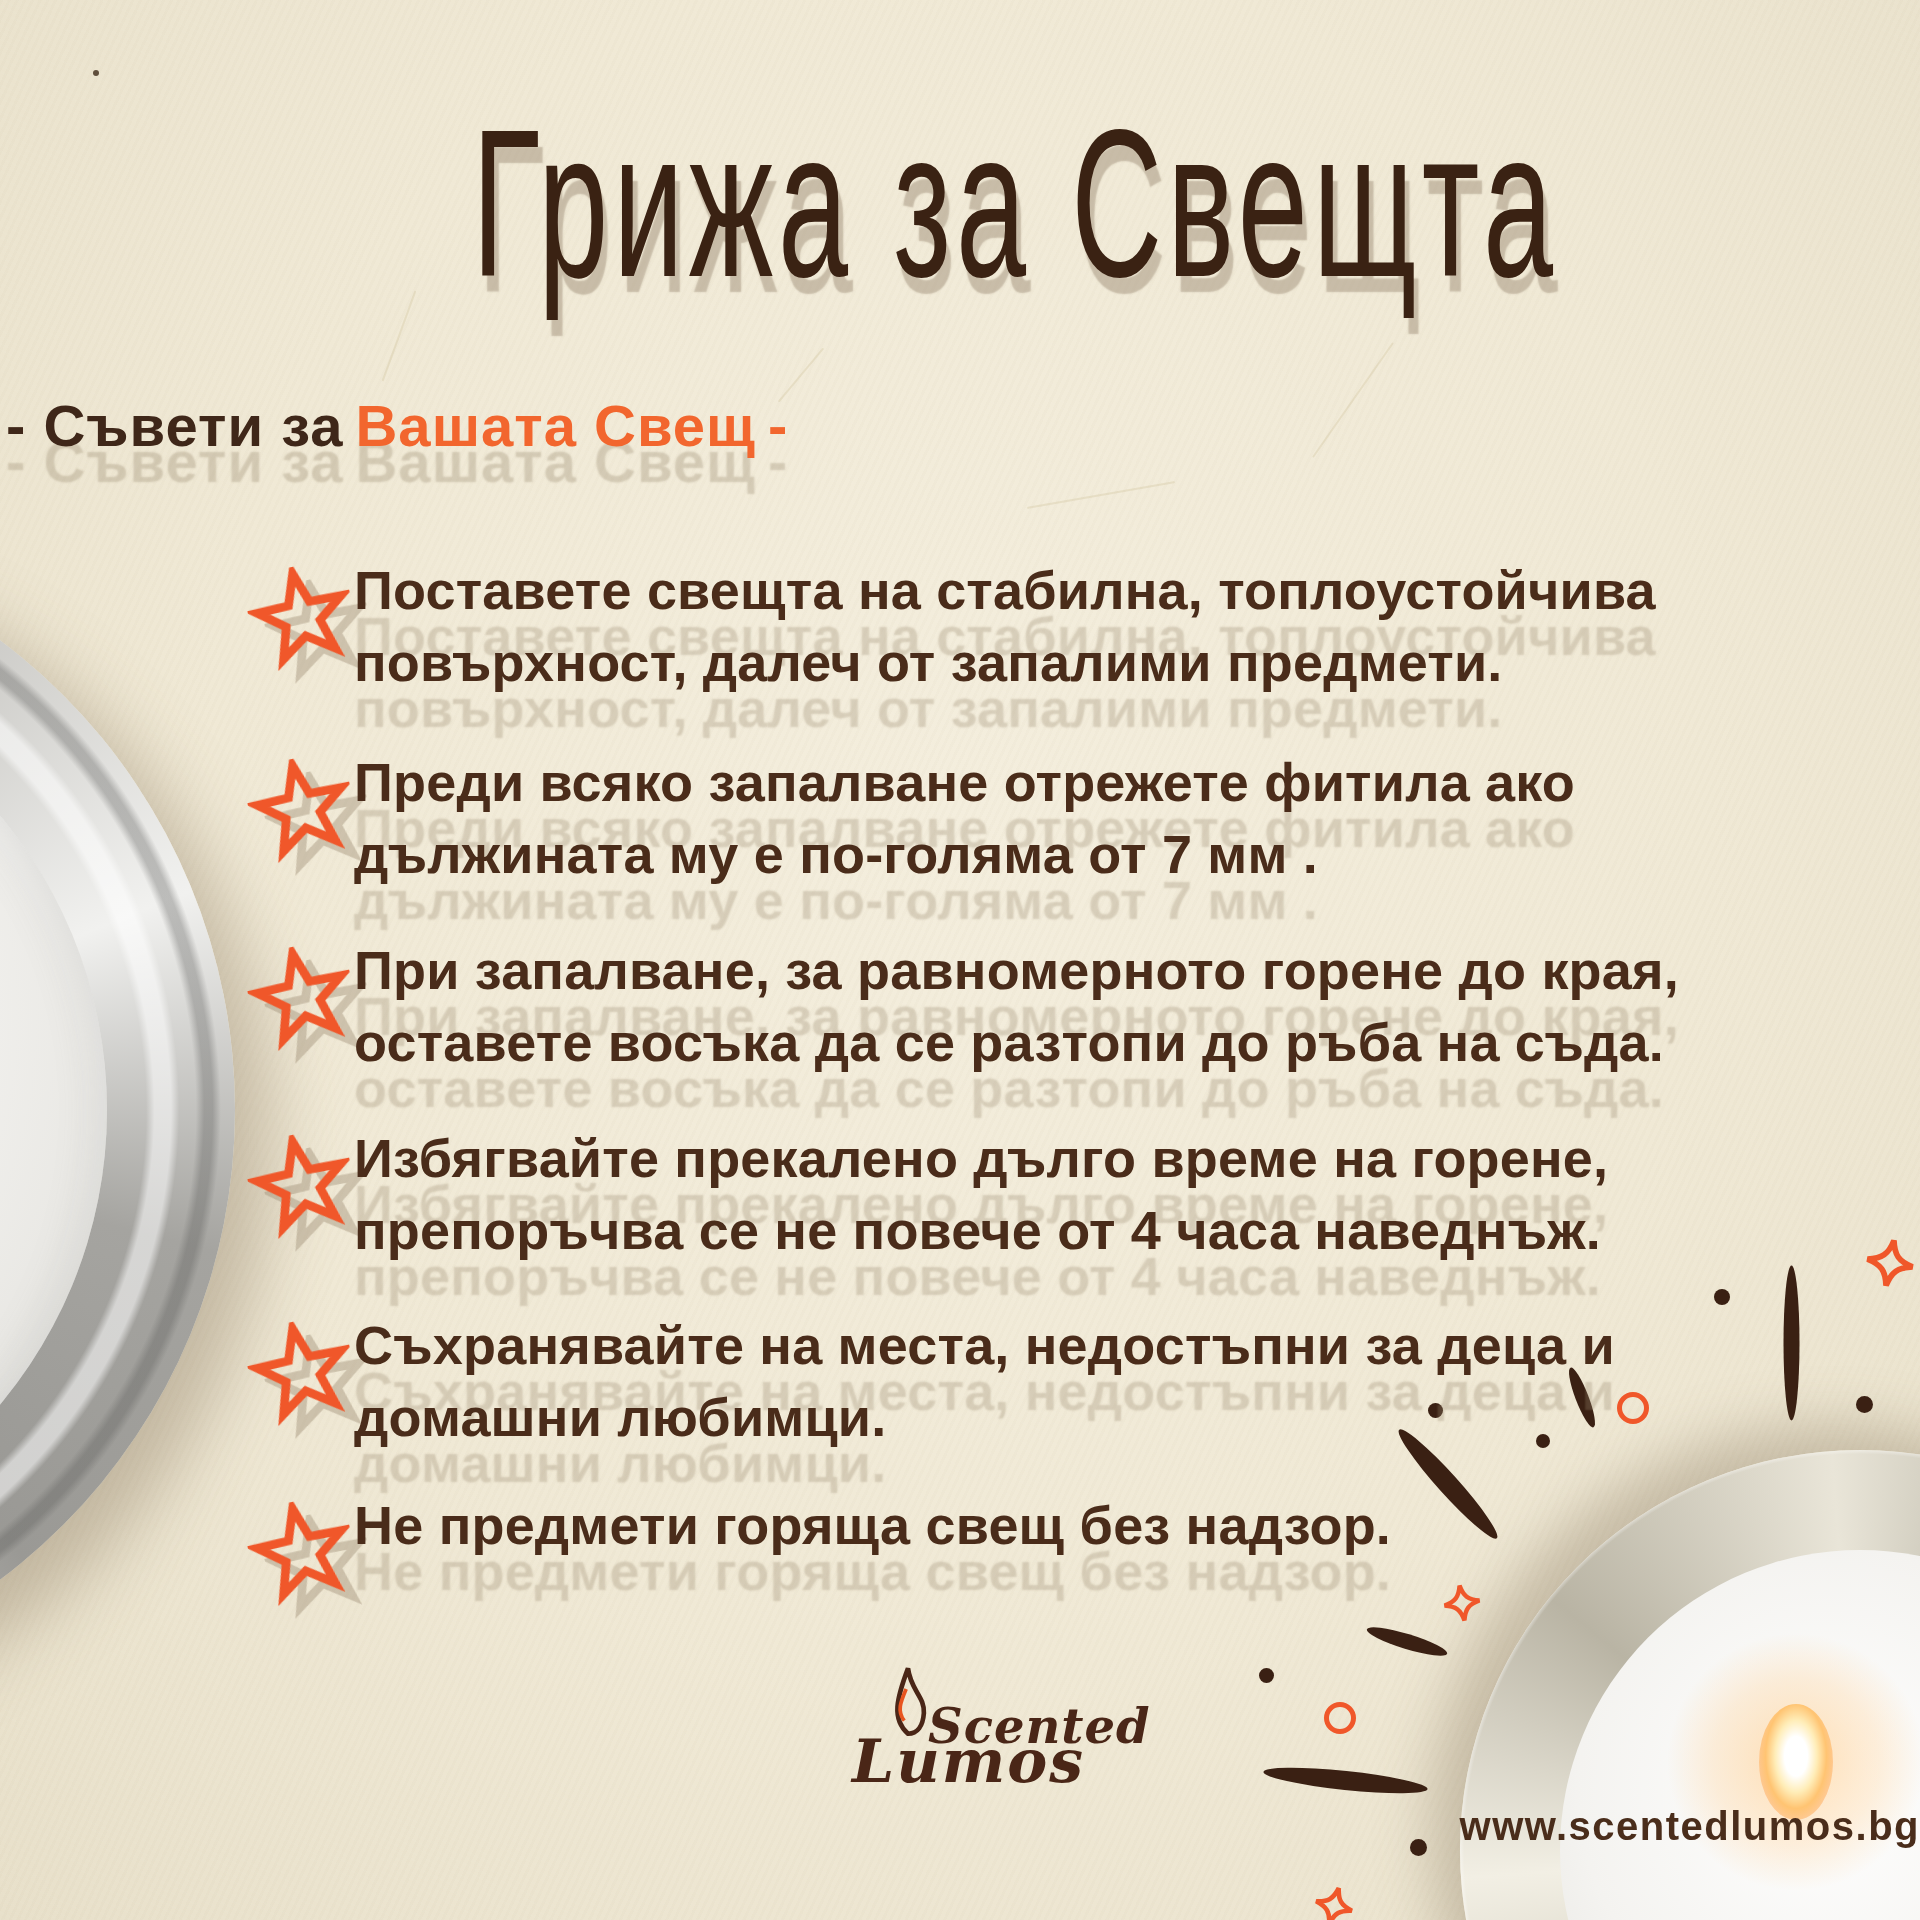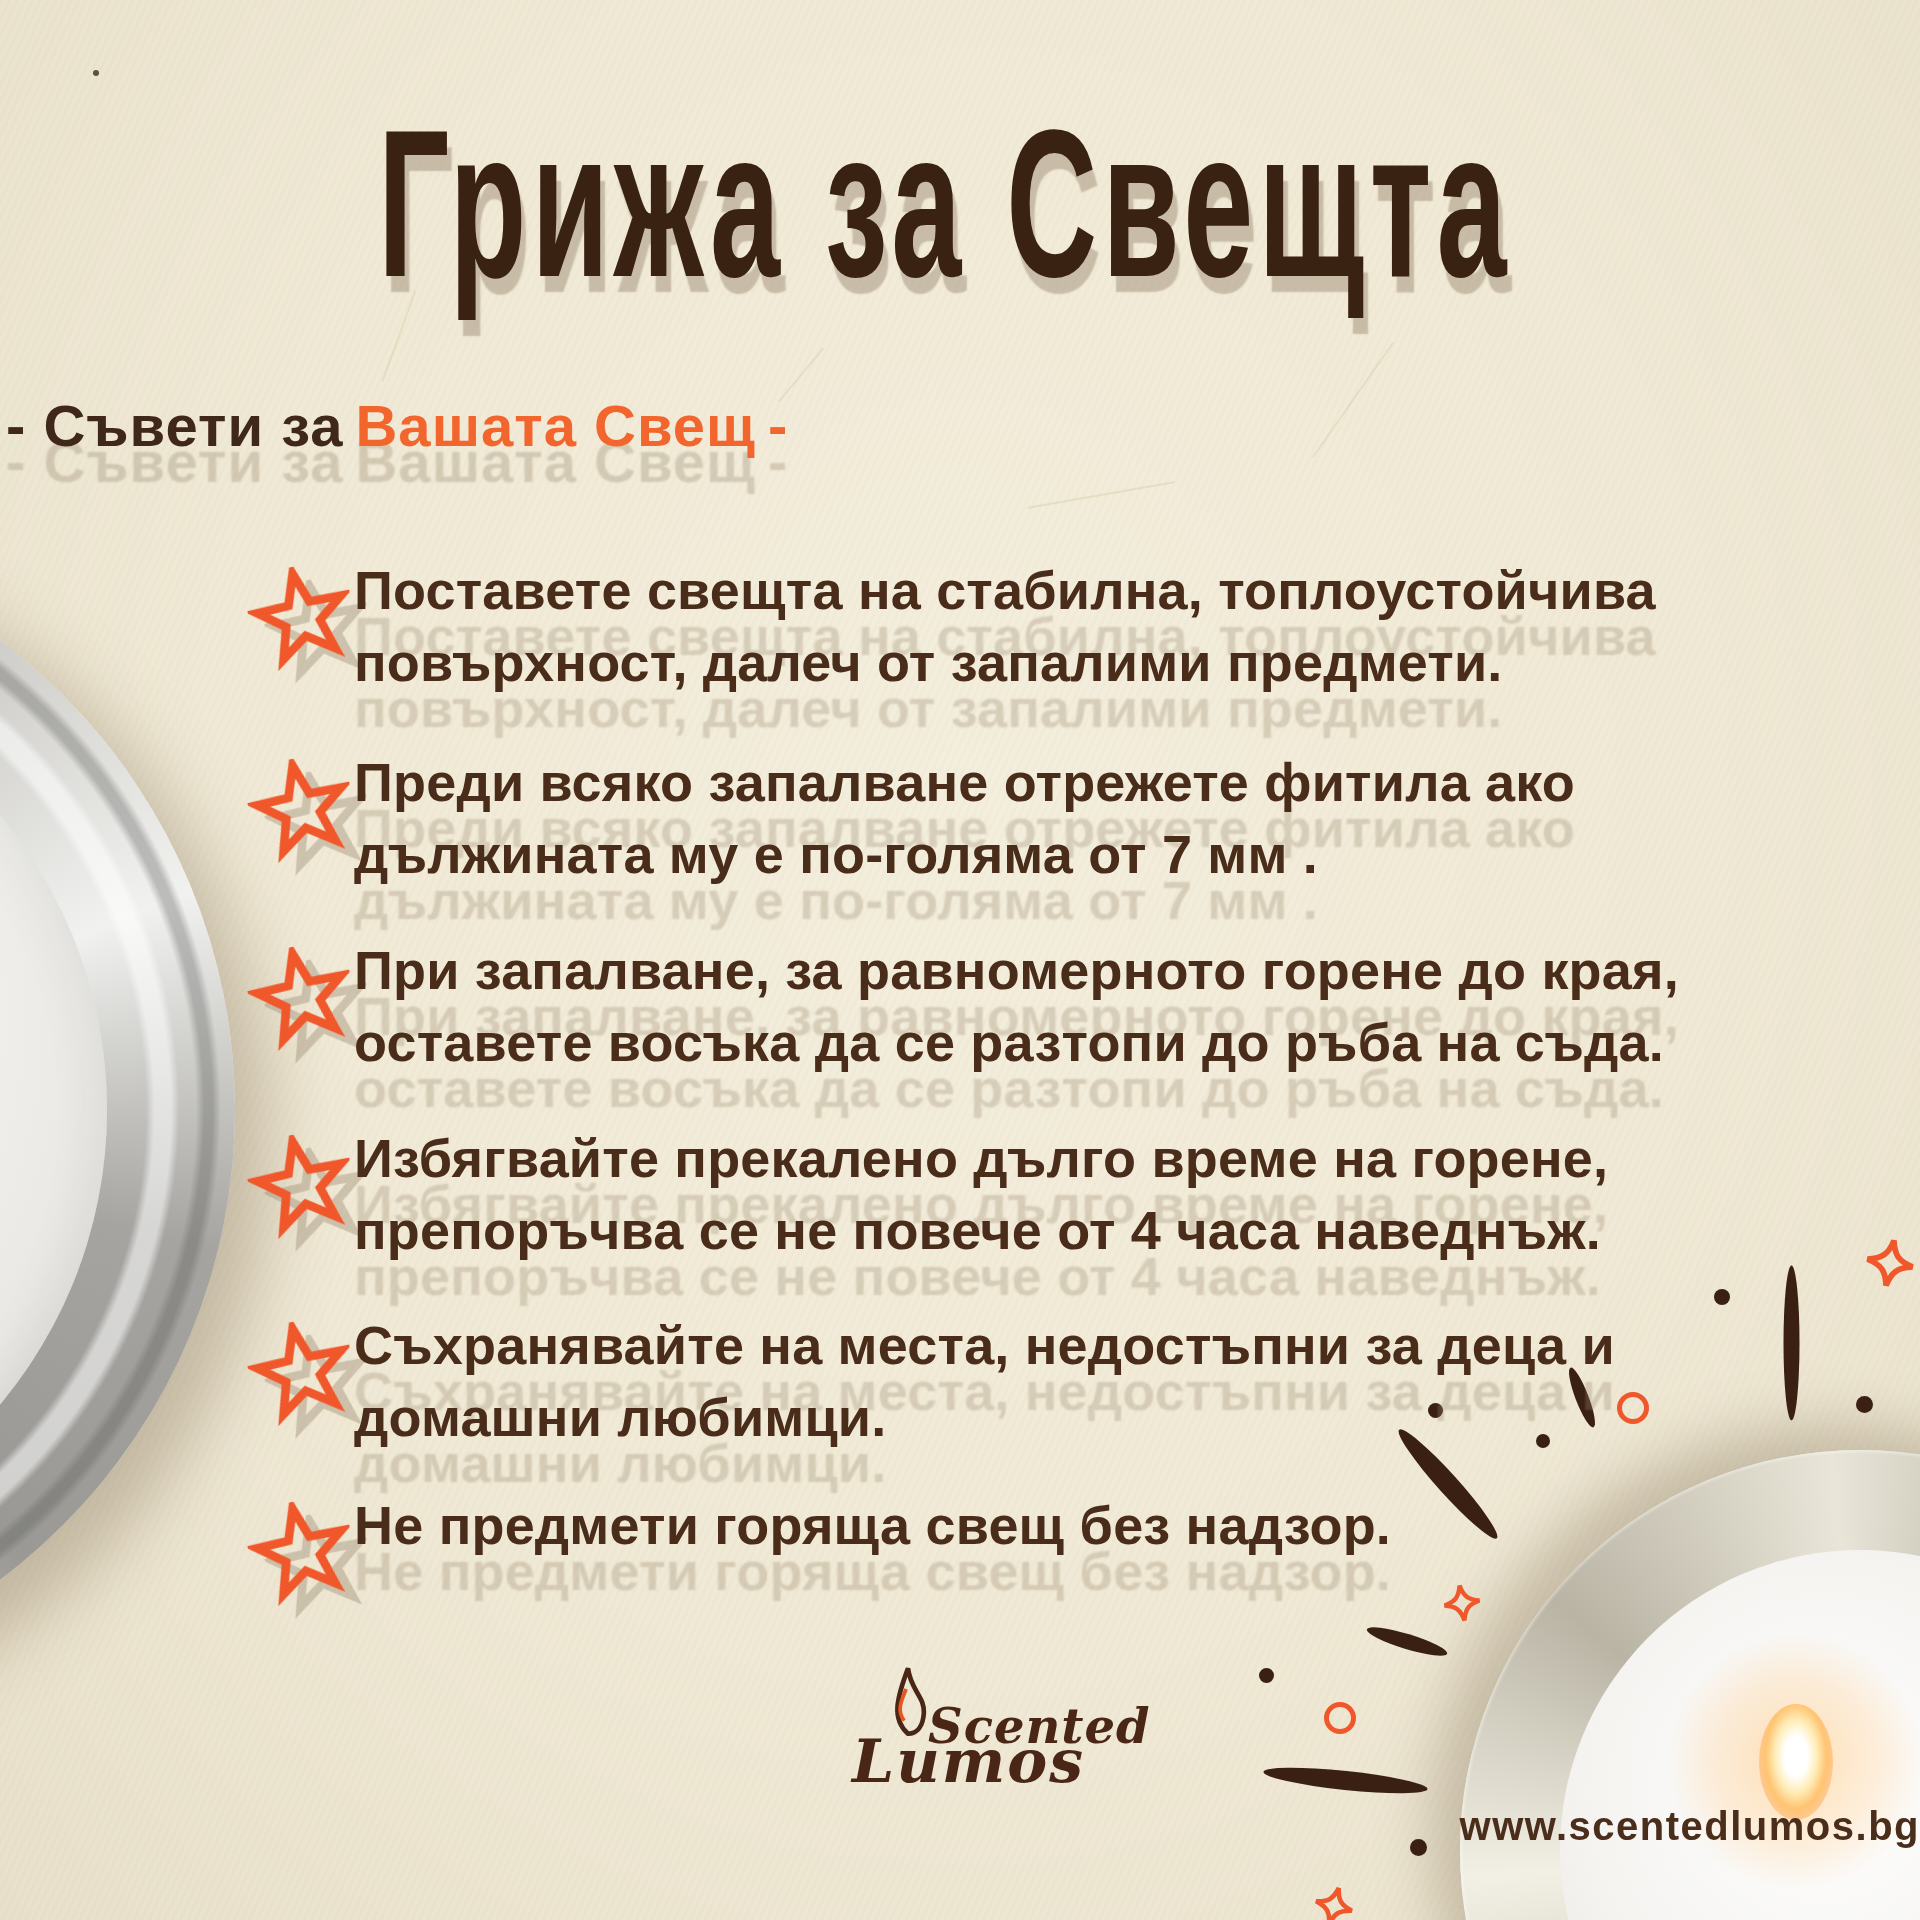--- a/index.html
+++ b/index.html
@@ -46,22 +46,22 @@
 
   
   .ray{position:absolute;background:#3a2013;border-radius:50%;}
   .dot{position:absolute;background:#3a2013;border-radius:50%;}
   .ring{position:absolute;width:22px;height:22px;border:5px solid #f0572a;border-radius:50%;}
   .sparkle{position:absolute;}
   .sparkle svg{display:block;overflow:visible;}
 
   
   .title{
-    position:absolute;left:0;top:88px;width:100%;margin:0;text-align:left;
-    font-size:210px;line-height:1.1;font-weight:700;color:#3a2213;letter-spacing:.04em;
+    position:absolute;left:0;top:88px;width:100%;margin:0;text-align:right;
+    font-size:210px;line-height:1.1;font-weight:400;color:#3a2213;letter-spacing:.04em;
     text-shadow:8px 16px 2px rgba(150,134,110,.45);
   }
   .title>span{display:inline-block;transform:scaleX(.6);white-space:nowrap;}
   .subtitle{
     position:absolute;left:0;top:392px;width:100%;text-align:left;
     font-size:58px;font-weight:700;color:#3f2719;letter-spacing:1px;
     text-shadow:0 36px 2px rgba(152,136,110,.33);
   }
   .subtitle .hl{color:#f2662e;}
   .subtitle span{margin:0 6px;}

